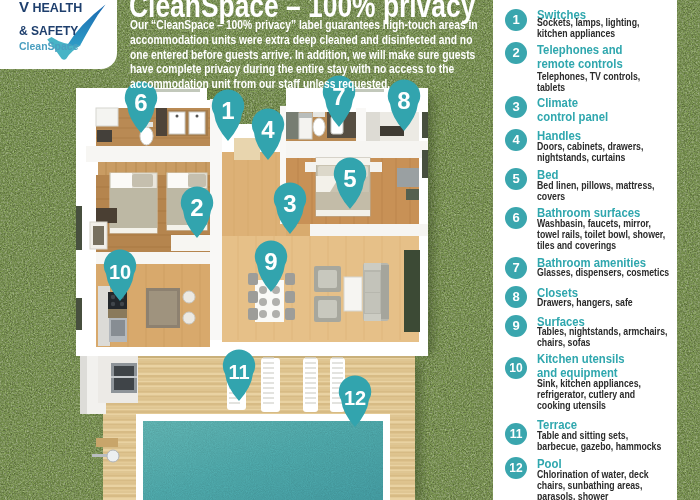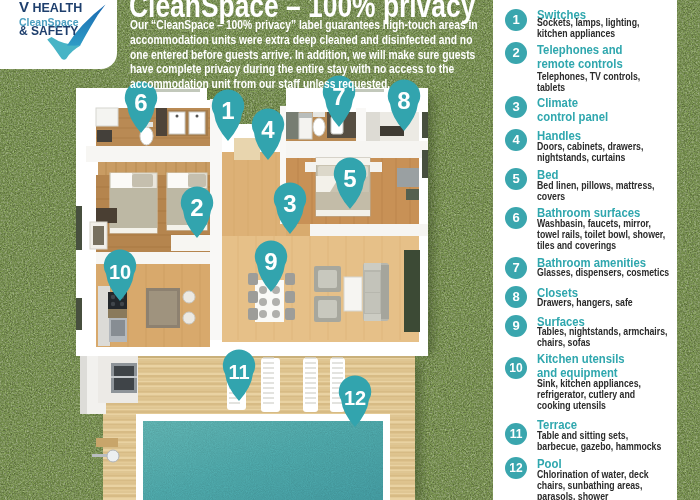--- a/index.html
+++ b/index.html
@@ -551,21 +551,21 @@
       <stop offset="0" stop-color="#1a69b1"></stop>
       <stop offset="1" stop-color="#2e9cc6"></stop>
     </linearGradient>
   </defs>
   <path d="M47.2 39.5 Q53.5 46.5 60 56.5 Q63 62 66.5 58.5 Q71 51 80.6 45.6 Q63 45 51.5 37 Z" fill="#48b4c6"></path>
   <path d="M105.5 4.5 Q97 15 90.5 27 Q83 40 80 45.8 L67 45.5 Q80 24 105.5 4.5 Z" fill="url(#chk)"></path>
 </svg>
 
 <div class="abs" style="left:19px;top:-2px;color:#1e3f6d;font-weight:bold;font-size:12.5px;white-space:nowrap;"><span style="font-size:15px;">V</span> HEALTH</div>
 <div class="abs" style="left:19px;top:24px;color:#1e3f6d;font-weight:bold;font-size:12px;white-space:nowrap;">&amp; SAFETY</div>
-<div class="abs" style="left:19px;top:16px;color:#4b9fc0;font-weight:bold;font-size:10.5px;white-space:nowrap;">CleanSpace</div>
+<div class="abs" style="left:19px;top:40px;color:#4b9fc0;font-weight:bold;font-size:10.5px;white-space:nowrap;">CleanSpace</div>
 
 <div class="abs" style="left:493px;top:0;width:184px;height:500px;background:#ffffff;"></div>
 <div class="abs" style="left:505px;top:9px;width:22px;height:22px;border-radius:50%;background:#3aa6ae;color:#fff;font-weight:bold;font-size:13px;text-align:center;line-height:22px;">1</div>
 <div class="abs" style="left:537px;top:8px;color:#2fa7ae;font-weight:bold;font-size:13.5px;line-height:13.8px;white-space:nowrap;transform:scale(0.84,1);transform-origin:0 0;">Switches</div>
 <div class="abs" style="left:537px;top:17px;color:#2b2b2b;font-weight:bold;font-size:11.5px;line-height:11.2px;white-space:nowrap;transform:scale(0.76,1);transform-origin:0 0;">Sockets, lamps, lighting,<br>kitchen appliances</div>
 <div class="abs" style="left:505px;top:42px;width:22px;height:22px;border-radius:50%;background:#3aa6ae;color:#fff;font-weight:bold;font-size:13px;text-align:center;line-height:22px;">2</div>
 <div class="abs" style="left:537px;top:43px;color:#2fa7ae;font-weight:bold;font-size:13.5px;line-height:13.8px;white-space:nowrap;transform:scale(0.84,1);transform-origin:0 0;">Telephones and<br>remote controls</div>
 <div class="abs" style="left:537px;top:71px;color:#2b2b2b;font-weight:bold;font-size:11.5px;line-height:11.2px;white-space:nowrap;transform:scale(0.76,1);transform-origin:0 0;">Telephones, TV controls,<br>tablets</div>
 <div class="abs" style="left:505px;top:96px;width:22px;height:22px;border-radius:50%;background:#3aa6ae;color:#fff;font-weight:bold;font-size:13px;text-align:center;line-height:22px;">3</div>
 <div class="abs" style="left:537px;top:96px;color:#2fa7ae;font-weight:bold;font-size:13.5px;line-height:13.8px;white-space:nowrap;transform:scale(0.84,1);transform-origin:0 0;">Climate<br>control panel</div>

